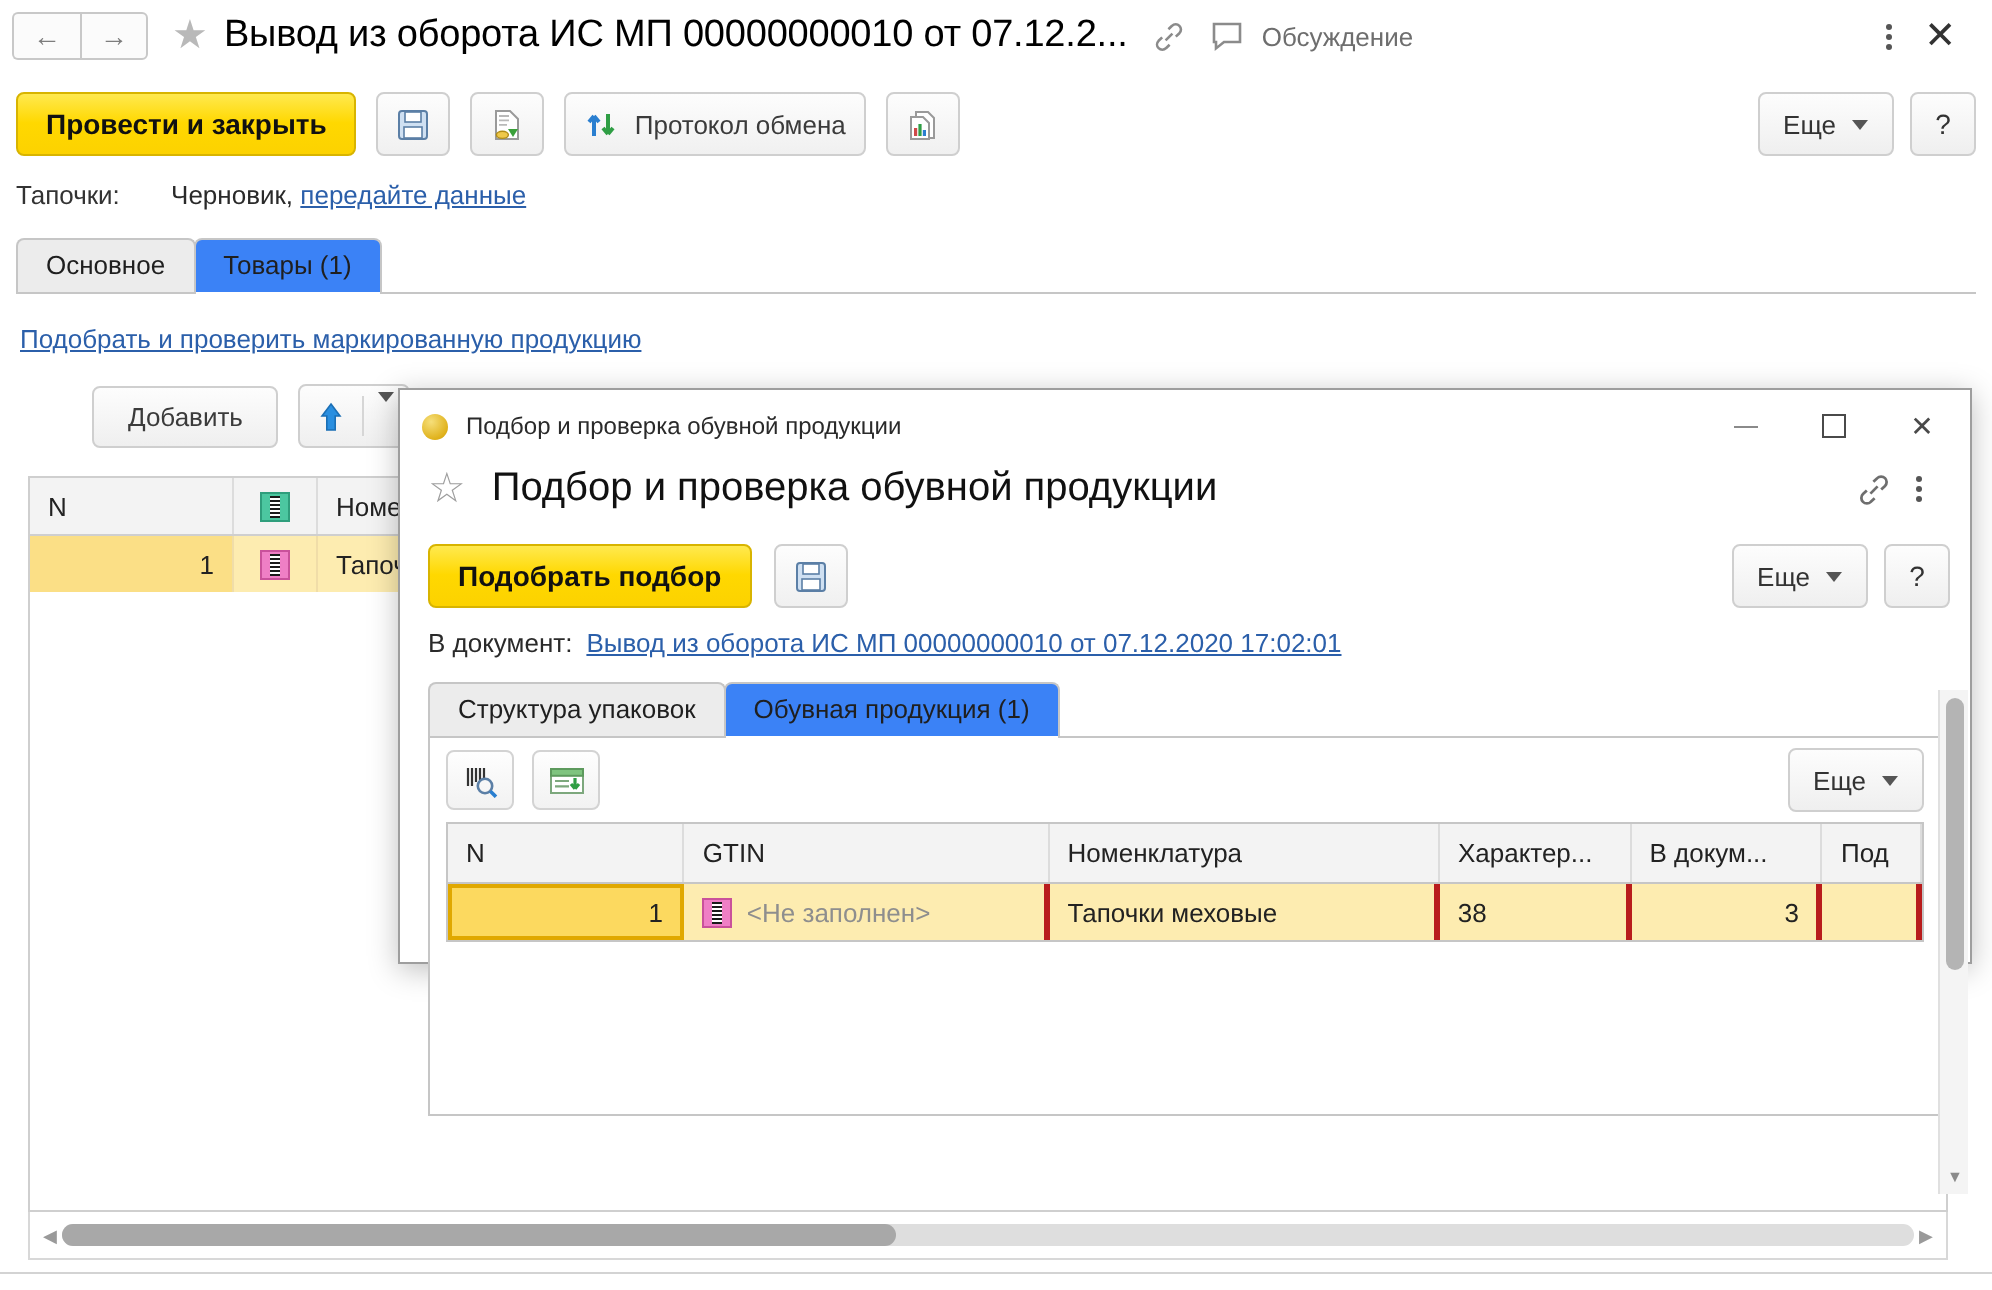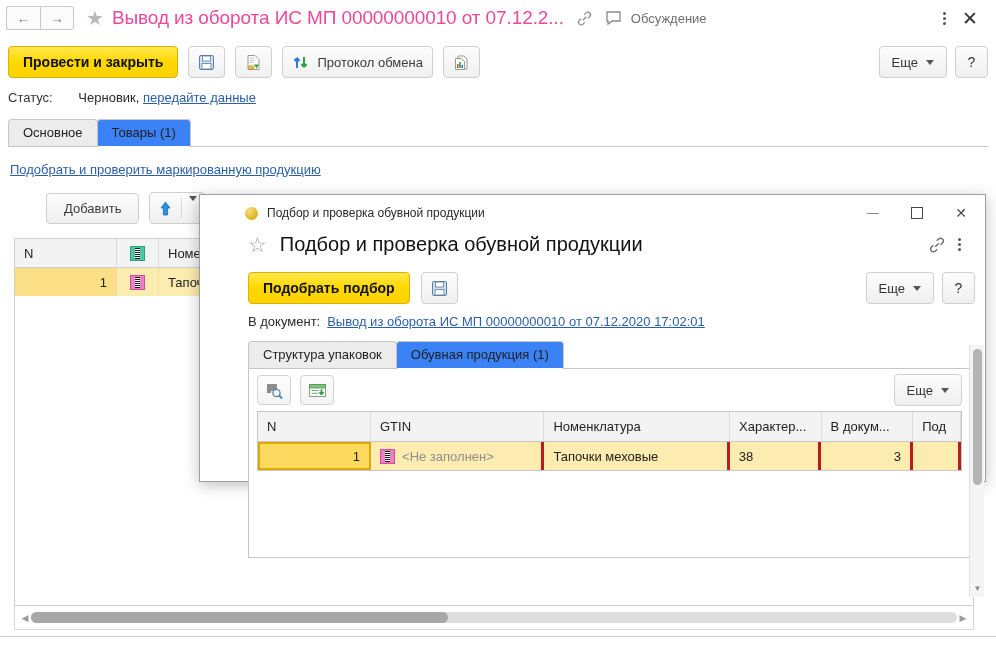--- a/index.html
+++ b/index.html
@@ -25,21 +25,21 @@
   .navbtn {
     width: 34px; height: 24px;
     border: 1px solid #c8c8c8; background: #fbfbfb;
     display: flex; align-items: center; justify-content: center;
     color: #7d7d7d; font-size: 14px; line-height: 1;
   }
   .navbtn.first { border-radius: 3px 0 0 3px; border-right: none; }
   .navbtn.second { border-radius: 0 3px 3px 0; }
   .star-main { color: #b9b9b9; font-size: 20px; margin: 0 8px 0 4px; line-height: 1; }
   .main-title {
-    font-size: 19px; color: #ec4899; white-space: nowrap;
+    font-size: 19px; color: #000000; white-space: nowrap;
     overflow: hidden; letter-spacing: -0.1px;
   }
   .tb-icon { color: #8b8b8b; margin-left: 12px; display: flex; align-items: center; }
   .discuss-label { color: #6e6e6e; font-size: 13px; margin-left: 7px; }
   .tb-right { margin-left: auto; display: flex; align-items: center; padding-right: 4px; }
   .kebab { letter-spacing: 0; color: #555; font-size: 16px; padding: 0 10px; line-height: 0.7; }
   .kebab span { display: block; width: 3px; height: 3px; border-radius: 50%; background: #555; margin: 2px 0; }
   .closex { color: #333; font-size: 19px; padding: 0 8px 0 6px; }
 
   
@@ -140,21 +140,20 @@
   .hs-arrow { color: #9a9a9a; font-size: 9px; width: 12px; text-align: center; }
   .hs-track { flex: 1; height: 11px; border-radius: 6px; background: #dedede; position: relative; }
   .hs-thumb { position: absolute; left: 0; top: 0; height: 11px; width: 45%; border-radius: 6px; background: #a8a8a8; }
   .bottom-edge { position: absolute; left: 0; top: 636px; width: 996px; height: 1px; background: #d3d3d3; }
 
   
   #dialog {
     position: absolute; left: 199px; top: 194px; width: 787px; height: 288px;
     background: #ffffff; border: 1px solid #9e9e9e;
     box-shadow: 0 3px 14px rgba(0,0,0,0.25);
-    padding-left: 34px;
   }
   .dlg-titlebar { height: 36px; display: flex; align-items: center; padding: 0 2px 0 11px; background: #fff; }
   .dot {
     width: 13px; height: 13px; border-radius: 50%;
     background: radial-gradient(circle at 35% 30%, #f6df7a, #e0b21c 70%, #c79a12);
     margin-right: 9px; flex: none;
   }
   .dlg-titletext { font-size: 12px; color: #2a2a2a; }
   .dlg-winbtns { margin-left: auto; display: flex; }
   .winbtn { width: 44px; height: 34px; display: flex; align-items: center; justify-content: center; color: #4a4a4a; font-size: 14px; }
@@ -290,21 +289,21 @@
     <div class="cmd-right">
       <div class="btn-more">
         <span>Еще</span>
         <span class="caret"></span>
       </div>
       <div class="btn-help">?</div>
     </div>
   </div>
 
   <div class="statusline">
-    <span class="lbl">Статус:</span>
+    <span class="lbl">Тапочки:</span>
     <span class="val">Черновик,</span>
     <a class="lnk" href="#">передайте данные</a>
   </div>
 
   <div class="tabrow">
     <div class="tab">Основное</div>
     <div class="tab active">Товары (1)</div>
   </div>
 
   <a class="lnk pick-link" href="#">Подобрать и проверить маркированную продукцию</a>

